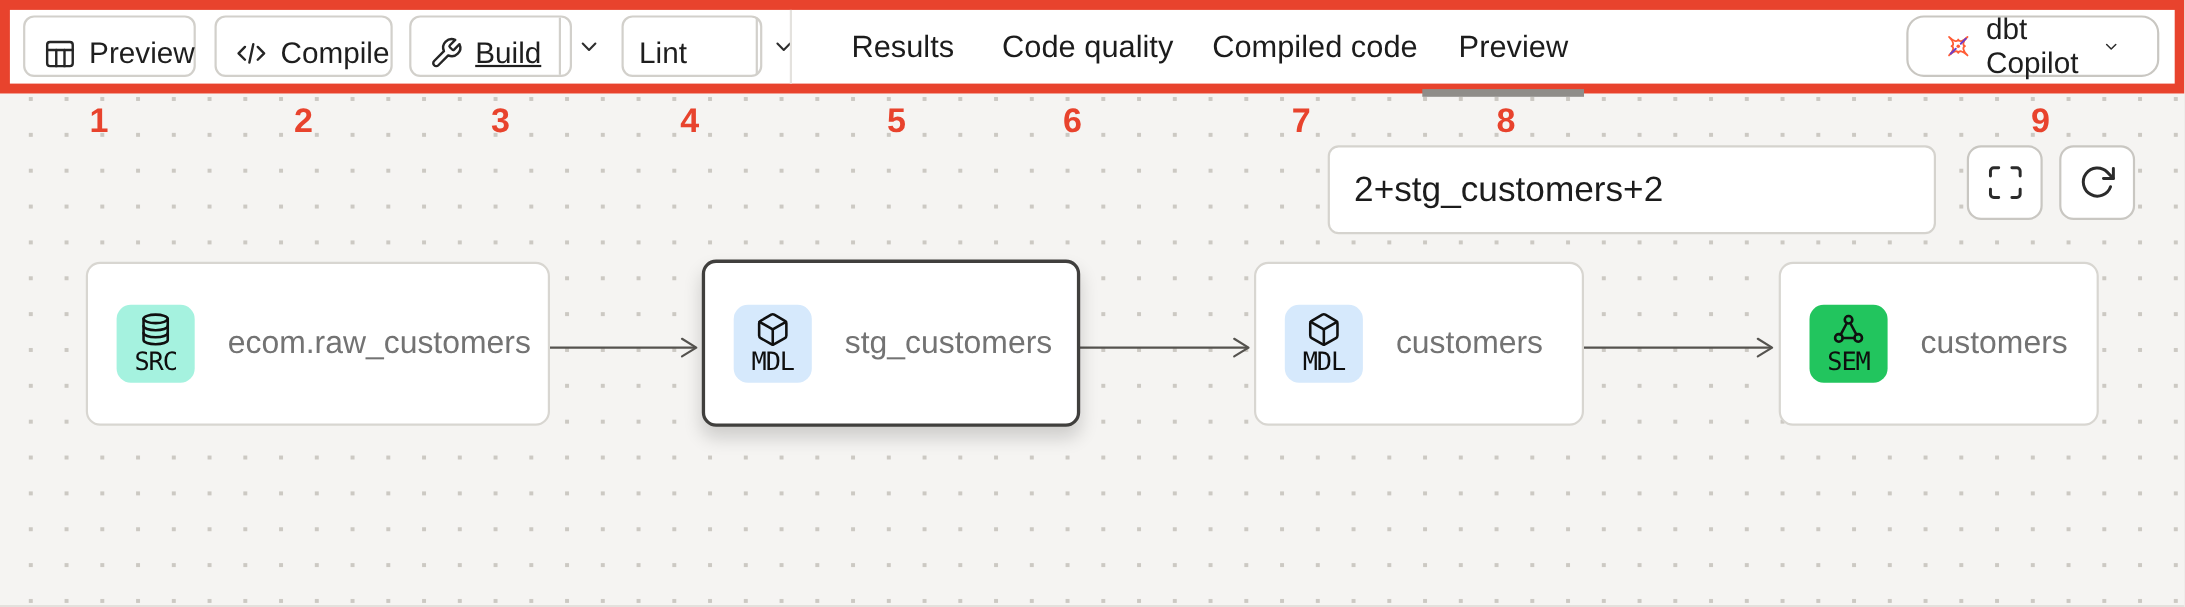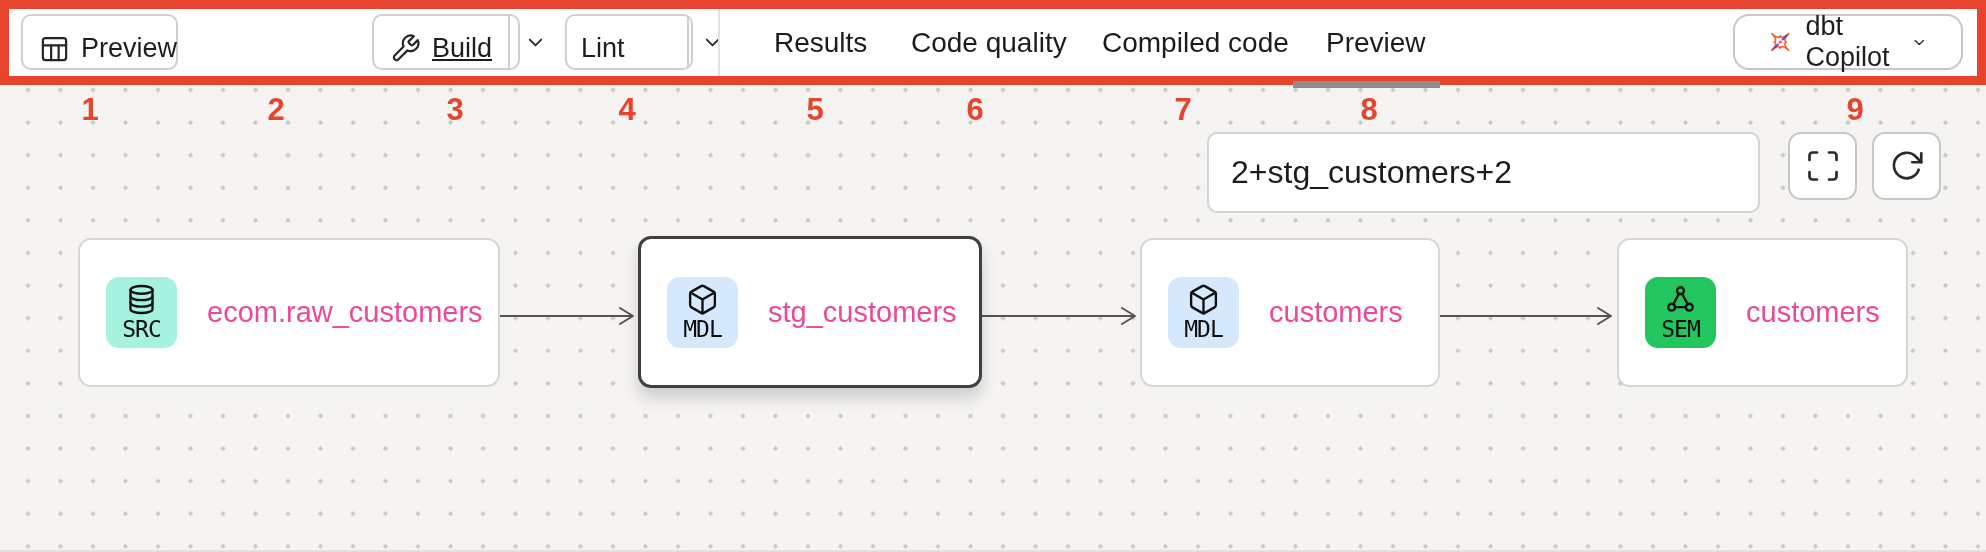--- a/index.html
+++ b/index.html
@@ -93,21 +93,21 @@
     display:flex; flex-direction:column; align-items:center; justify-content:center;
   }
   .badge svg { width:33px; height:33px; stroke:#101010; stroke-width:1.7; fill:none; stroke-linecap:round; stroke-linejoin:round; }
   .badge .blabel {
     font-family:"DejaVu Sans Mono", monospace; font-size:23px; line-height:1.05;
     color:#0e0e0e; margin-top:1px; letter-spacing:-1px;
   }
   .badge-src { background:#a5f2df; }
   .badge-mdl { background:#d6e9fc; }
   .badge-sem { background:#22c55e;text-align:right; }
-  .node-title { font-size:29px; color:#ec4899; white-space:nowrap; }
+  .node-title { font-size:29px; color:#737373; white-space:nowrap; }
 </style>
 </head>
 <body>
 
 <div class="screen">
 
   <div class="dot-grid"></div>
 
   <svg class="edges">
     <g stroke="#55534f" stroke-width="2" fill="none" stroke-linecap="round" stroke-linejoin="round">
@@ -127,20 +127,30 @@
       <svg class="btn-ic" viewBox="0 0 24 24">
         <rect x="3" y="4" width="18" height="17" rx="2"></rect>
         <line x1="3" y1="9.6" x2="21" y2="9.6"></line>
         <line x1="9.4" y1="9.6" x2="9.4" y2="21"></line>
         <line x1="15.2" y1="9.6" x2="15.2" y2="21"></line>
       </svg>
       <span>Preview</span>
     </div>
   </div>
 
+  <div class="tbtn" style="left:195px; width:162px;">
+    <div class="seg">
+      <svg class="btn-ic" viewBox="0 0 24 24">
+        <polyline points="16.5 7.5 21 12 16.5 16.5"></polyline>
+        <polyline points="7.5 7.5 3 12 7.5 16.5"></polyline>
+        <line x1="13.4" y1="5.5" x2="10.6" y2="18.5"></line>
+      </svg>
+      <span>Compile</span>
+    </div>
+  </div>
 
   <div class="tbtn" style="left:372px; width:148px;text-decoration:underline;">
     <div class="seg">
       <svg class="btn-ic" viewBox="0 0 24 24">
         <path d="M14.7 6.3a1 1 0 0 0 0 1.4l1.6 1.6a1 1 0 0 0 1.4 0l3.77-3.77a6 6 0 0 1-7.94 7.94l-6.91 6.91a2.12 2.12 0 0 1-3-3l6.91-6.91a6 6 0 0 1 7.94-7.94l-3.76 3.76z"></path>
       </svg>
       <span>Build</span>
     </div>
     <div class="chev-seg">
       <svg class="chev" viewBox="0 0 24 24">

